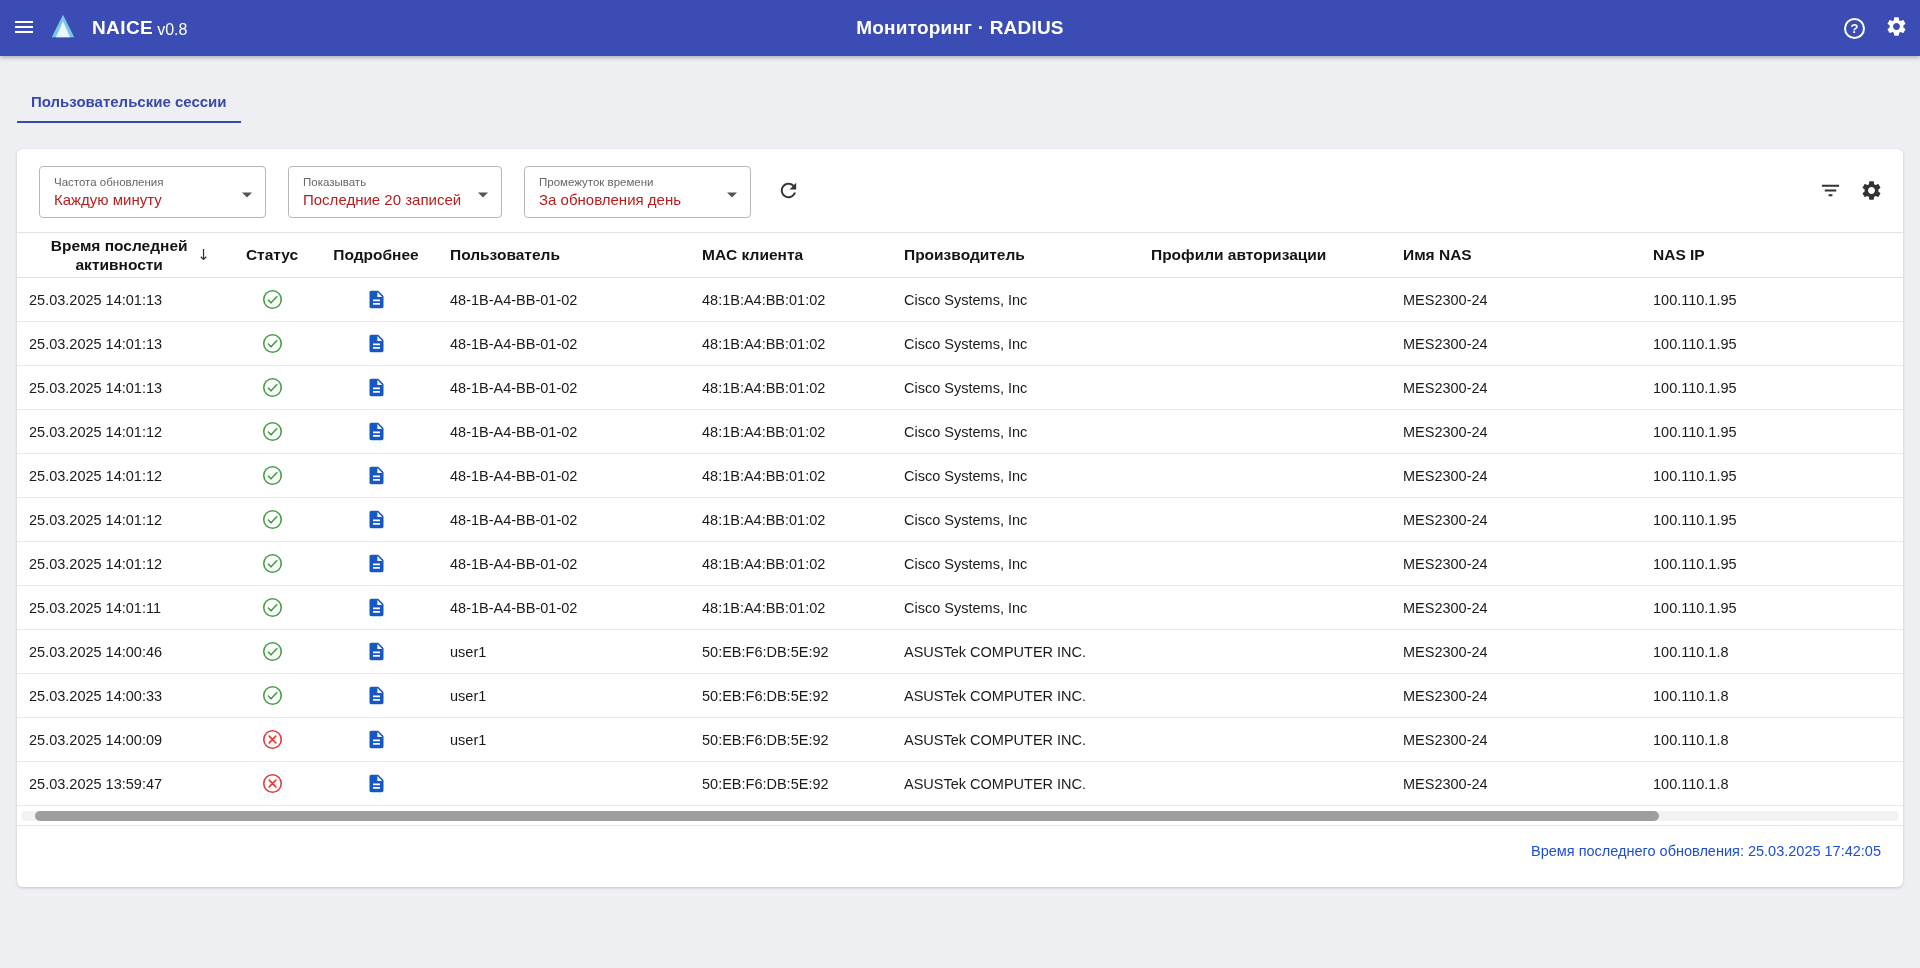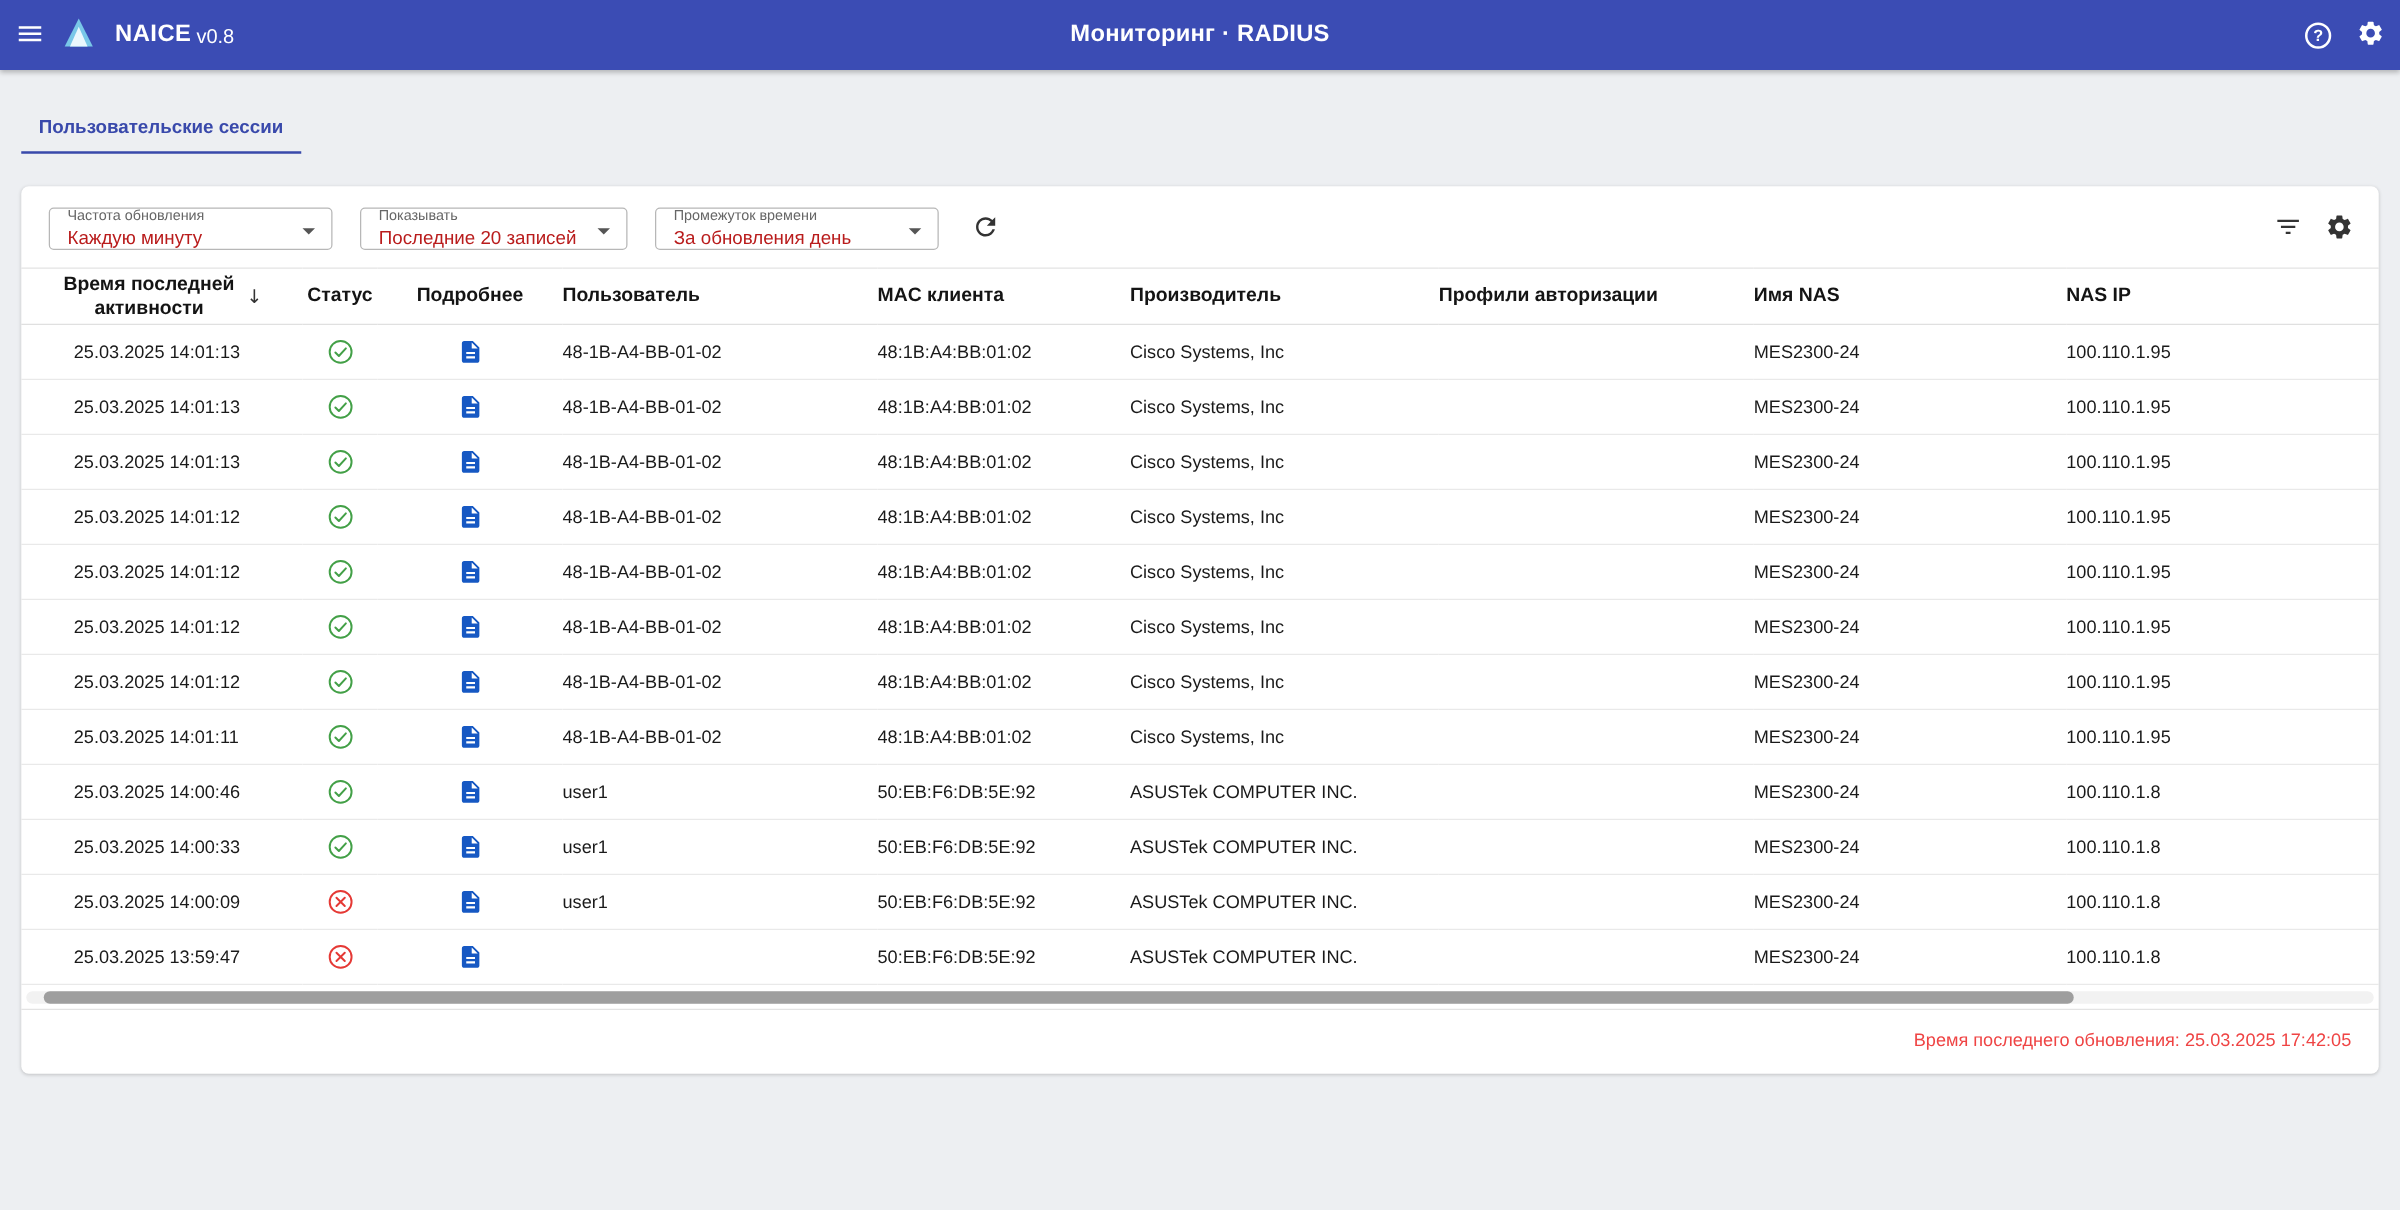--- a/index.html
+++ b/index.html
@@ -38,21 +38,21 @@
     border-bottom:2px solid transparent;cursor:pointer;white-space:nowrap;
   }
   .tab.active{border-bottom-color:#3949ab}
   
   .card{
     background:#fff;margin:26px 17px 0;border-radius:6px;
     box-shadow:0 1px 3px rgba(0,0,0,.18);
   }
   .filters{display:flex;align-items:center;padding:17px 20px 14px 22px;gap:22px}
   .select{
-    position:relative;height:34px;border:1px solid #b7b7b7;border-radius:4px;
+    position:relative;height:52px;border:1px solid #b7b7b7;border-radius:4px;
     padding:5px 38px 4px 14px;display:flex;flex-direction:column;justify-content:center;
     gap:2px;cursor:pointer;background:#fff;
   }
   .select-label{font-size:11.5px;color:#666;line-height:1.15;white-space:nowrap}
   .select-value{font-size:15px;color:#b91c1c;line-height:1.2;white-space:nowrap}
   .caret{
     position:absolute;right:13px;top:55%;transform:translateY(-50%);
     width:0;height:0;border-left:5px solid transparent;border-right:5px solid transparent;
     border-top:5.5px solid #555;
   }
@@ -68,29 +68,29 @@
     border-top:1px solid #e3e3e3;border-bottom:1px solid #e0e0e0;
   }
   .th-time-inner{display:flex;align-items:center;justify-content:center;gap:8px}
   .th-time-inner .th-text{max-width:140px;text-align:center;white-space:normal;line-height:1.25}
   .sort-arrow{font-family:"DejaVu Sans",sans-serif;font-size:15px;color:#333;font-weight:400}
   .th-center{text-align:center}
   tbody td{
     height:44px;font-size:14.5px;color:#1a1a1a;vertical-align:middle;
     border-bottom:1px solid #e9e9e9;padding-right:10px;white-space:nowrap;overflow:hidden;
   }
-  td.c-time{padding-left:42px}
+  td.c-time{padding-left:12px}
   td.c-status,td.c-details{text-align:center;padding-right:0}
   td.c-status svg,td.c-details svg{vertical-align:middle}
   .details-btn{background:none;border:none;cursor:pointer;padding:3px;display:inline-flex;align-items:center}
   
   .scrollbar-track{height:10px;margin:5px 4px 4px;background:#f2f2f2;border-radius:5px;position:relative}
   .scrollbar-thumb{position:absolute;left:14px;top:0;height:10px;width:86.5%;background:#9e9e9e;border-radius:5px}
   .table-bottom-line{border-top:1px solid #e3e3e3;margin-top:4px}
-  .card-footer{padding:17px 22px 18px;text-align:right;font-size:14.5px;color:#ef4444}
+  .card-footer{padding:17px 22px 28px;text-align:right;font-size:14.5px;color:#1d4ed8}
 </style>
 </head>
 <body>
 
 <header class="appbar">
   <div class="appbar-left">
     <button class="icon-btn">
       <span>
         <svg width="24" height="24" viewBox="0 0 24 24">
             <path d="M3 6h18v2H3V6zm0 5h18v2H3v-2zm0 5h18v2H3v-2z" fill="#fff"></path>

